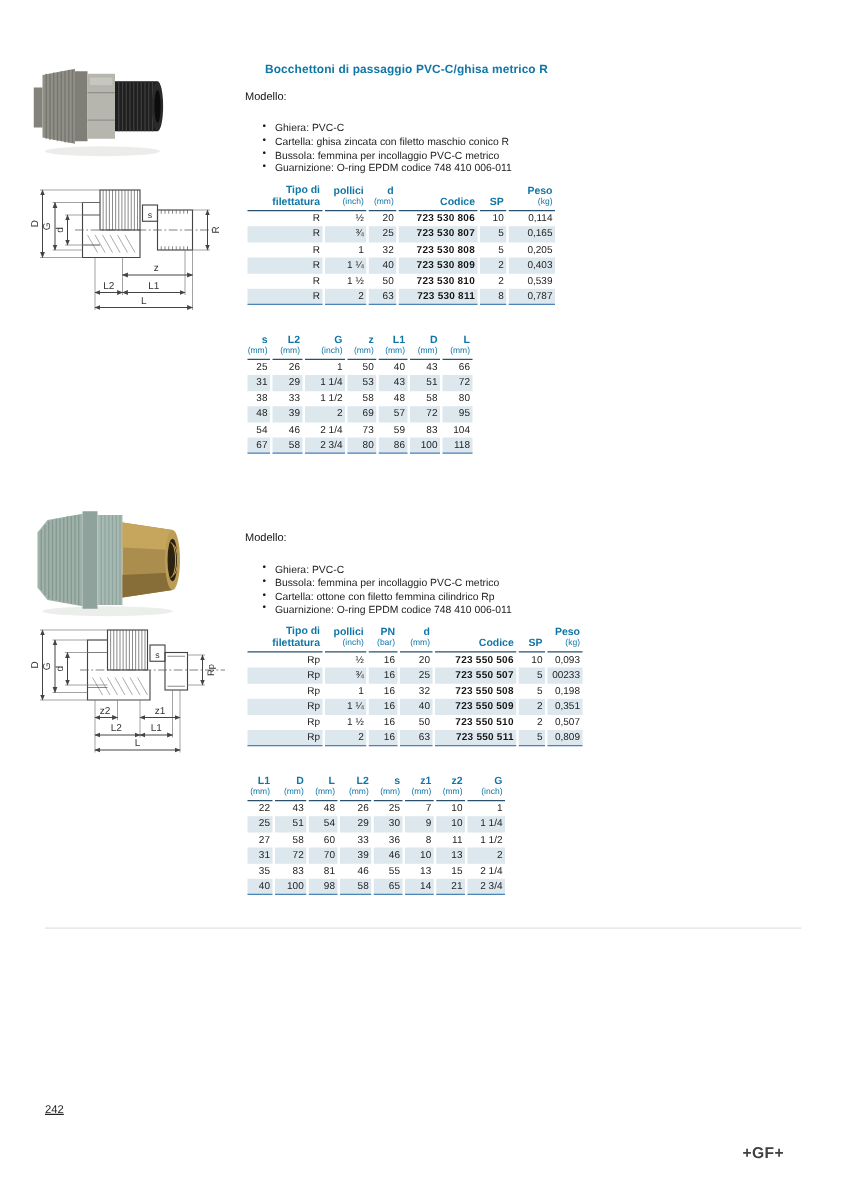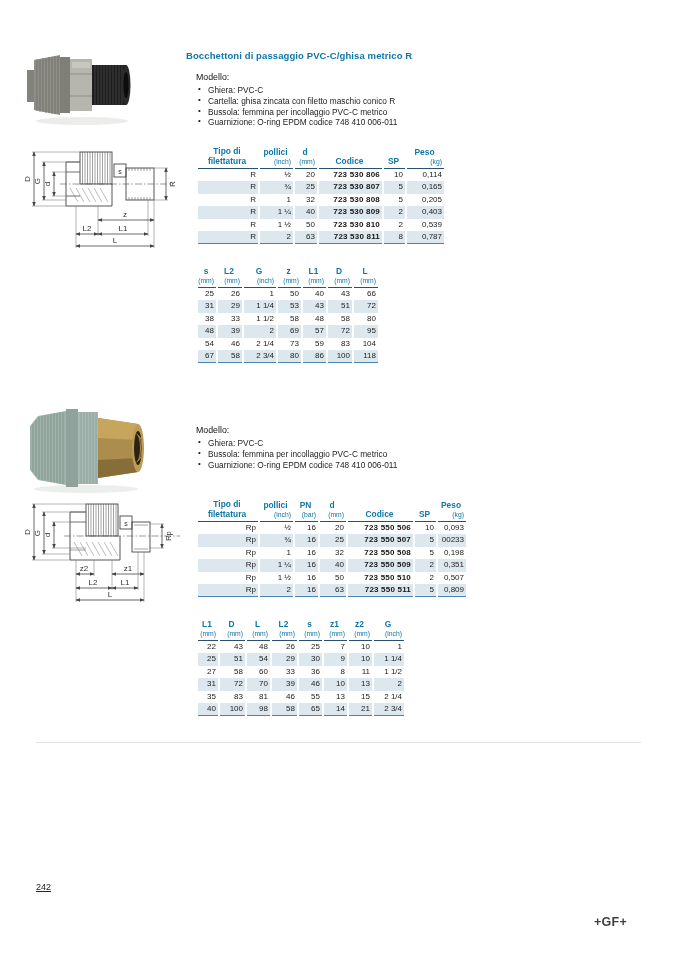--- a/index.html
+++ b/index.html
@@ -3,29 +3,29 @@
 <meta charset="utf-8">
 <style>
   html,body{margin:0;padding:0;background:#fff;}
   .page{position:relative;width:677px;height:958px;background:#fff;overflow:hidden;
         font-family:"Liberation Sans",sans-serif;color:#222;}
   .abs{position:absolute;}
 
   
   .sec-title{font-size:9.5px;font-weight:bold;color:#0f76a6;letter-spacing:0.1px;}
   .model-label{font-size:8.8px;font-weight:normal;color:#111;}
-  ul.bullets{list-style:none;margin:0;padding:0;font-size:8.3px;color:#1c1c1c;}
+  ul.bullets{list-style:none;margin:12px;padding:0;font-size:8.3px;color:#1c1c1c;}
   ul.bullets li{position:relative;padding-left:12px;line-height:10.8px;}
   ul.bullets li::before{content:"•";position:absolute;left:2px;top:-1px;font-size:8px;color:#1c1c1c;}
 
   
   table.gf{border-collapse:separate;border-spacing:2px 0;table-layout:fixed;}
   table.gf th{vertical-align:bottom;text-align:right;padding:0 2px 2px 0;
               border-bottom:1.6px solid #2a5070;font-weight:normal;}
-  table.gf th .h1{font-size:8.4px;font-weight:bold;color:#0f76a6;line-height:10px;text-align:center;}
+  table.gf th .h1{font-size:8.4px;font-weight:bold;color:#0f76a6;line-height:10px;}
   table.gf th .h2{font-size:6.8px;color:#0f76a6;line-height:9px;font-weight:normal;}
   table.gf td{font-size:8px;color:#222;text-align:right;height:12.4px;line-height:12.4px;
               padding:0 2px 0 0;white-space:nowrap;overflow:hidden;}
   table.gf tbody tr:nth-child(even) td{background:#dde7ee;}
   table.gf tbody tr:last-child td{border-bottom:1.8px solid #4d84b8;}
   table.gf td.code{font-weight:bold;color:#161616;letter-spacing:0.2px;}
 
   
   svg text{font-family:"Liberation Sans",sans-serif;}
   .divider{position:absolute;left:36px;width:605px;height:1px;background:#e2e2e2;}
@@ -93,21 +93,21 @@
       <text transform="rotate(-90 26 40)" x="26" y="40">d</text>
       <text x="96" y="30" font-size="7">s</text>
       <text transform="rotate(-90 151 40)" x="151" y="40">R</text>
       <text x="101" y="73">z</text>
       <text x="63" y="87">L2</text>
       <text x="99" y="87">L1</text>
       <text x="91" y="99">L</text>
     </g>
   </svg>
 
-  <div class="abs sec-title" style="left:186px;top:50px;">Bocchettoni di passaggio PVC-C/ghisa metrico R</div>
+  <div class="abs sec-title" style="left:212px;top:50px;">Bocchettoni di passaggio PVC-C/ghisa metrico R</div>
   <div class="abs model-label" style="left:196px;top:72px;">Modello:</div>
   <ul class="abs bullets" style="left:196px;top:85px;width:450px;">
       <li>Ghiera: PVC-C</li>
       <li>Cartella: ghisa zincata con filetto maschio conico R</li>
       <li>Bussola: femmina per incollaggio PVC-C metrico</li>
       <li>Guarnizione: O-ring EPDM codice 748 410 006-011</li>
     </ul>
 
   <table class="abs gf" style="left:196px;top:146px;">
       <colgroup>
@@ -358,20 +358,21 @@
       <text x="69" y="89">L2</text>
       <text x="101" y="89">L1</text>
       <text x="86" y="101">L</text>
     </g>
   </svg>
 
   <div class="abs model-label" style="left:196px;top:425px;">Modello:</div>
   <ul class="abs bullets" style="left:196px;top:438px;width:450px;">
       <li>Ghiera: PVC-C</li>
       <li>Bussola: femmina per incollaggio PVC-C metrico</li>
+      <li>Cartella: ottone con filetto femmina cilindrico Rp</li>
       <li>Guarnizione: O-ring EPDM codice 748 410 006-011</li>
     </ul>
 
   <table class="abs gf" style="left:196px;top:499px;">
       <colgroup>
         <col style="width: 60px;">
         <col style="width: 33px;">
         <col style="width: 23px;">
         <col style="width: 26px;">
         <col style="width: 65px;">

